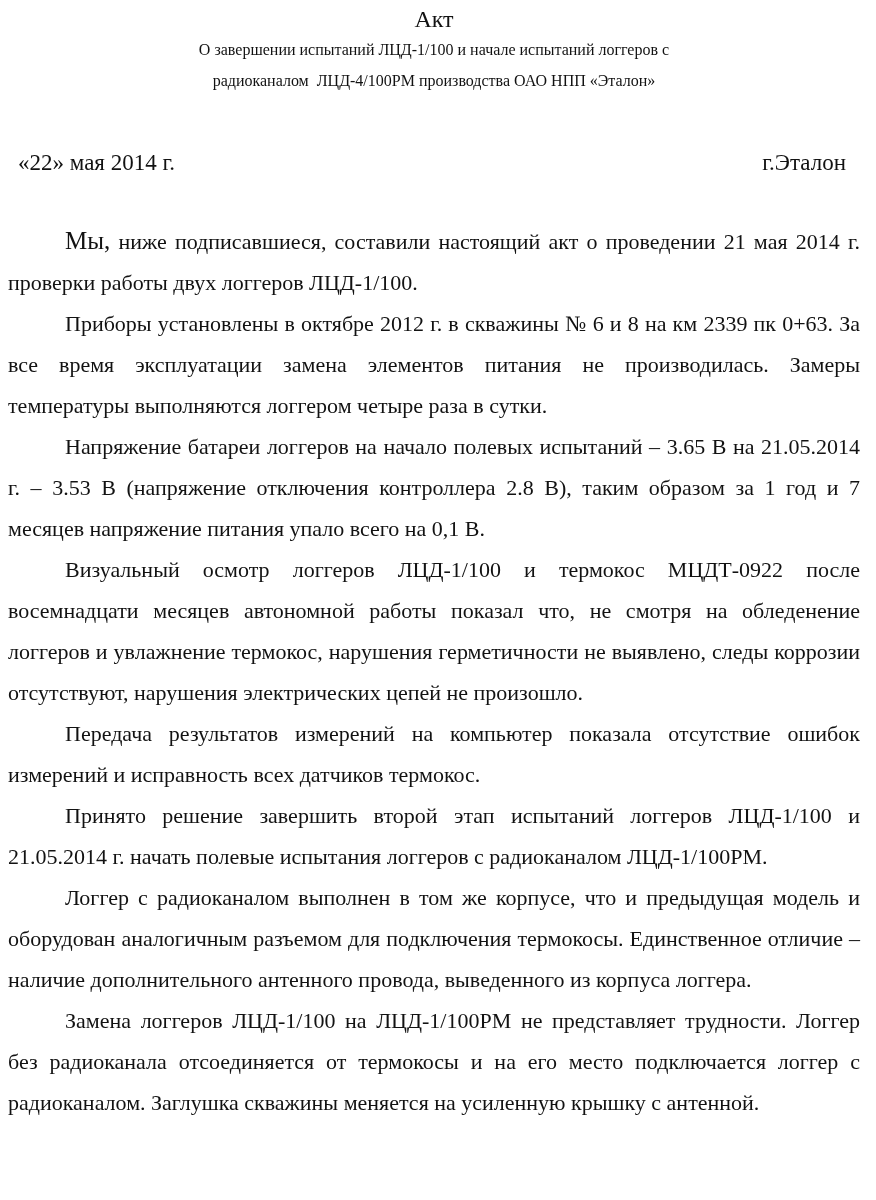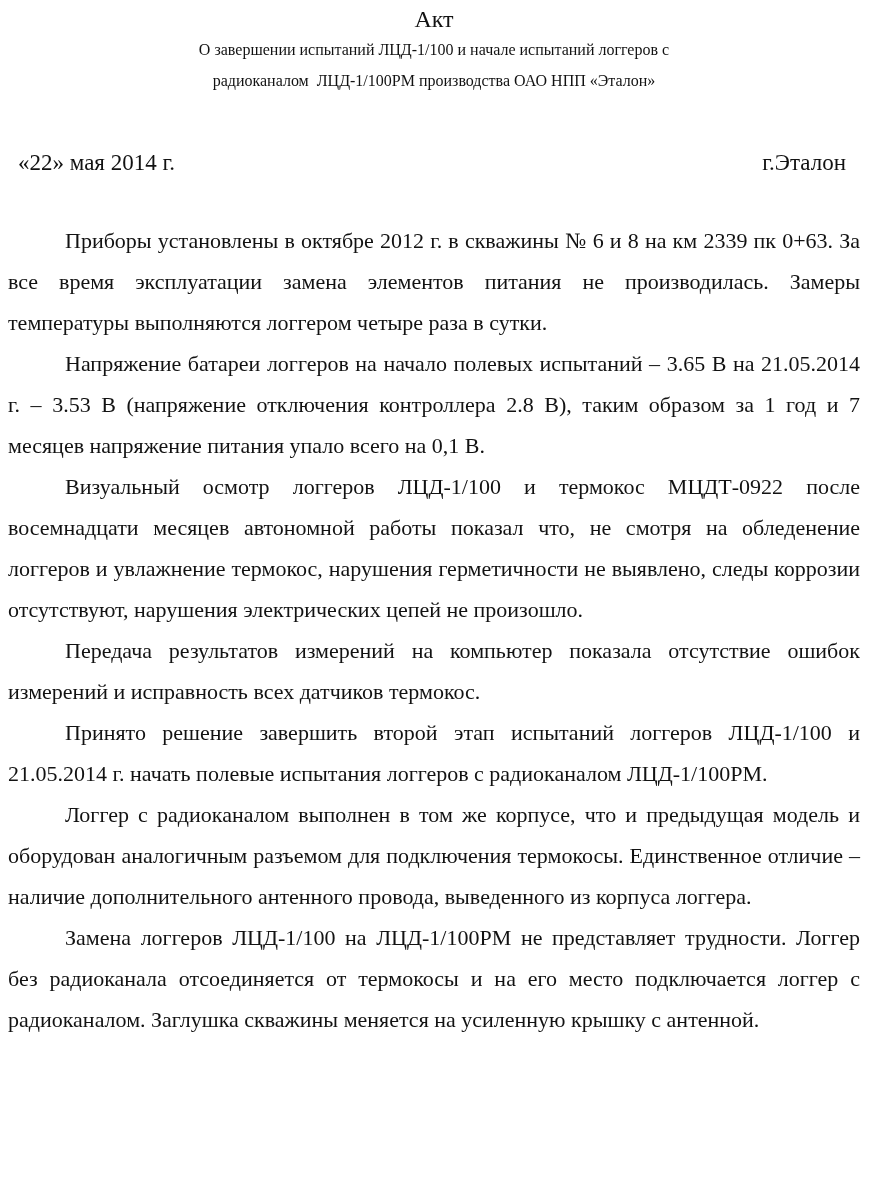--- a/index.html
+++ b/index.html
@@ -65,29 +65,30 @@
   }
 </style>
 </head>
 <body>
 
 <div class="page">
 
   <div class="title-block">
     <h1 class="doc-title">Акт</h1>
     <div class="doc-subtitle-line">О завершении испытаний ЛЦД-1/100 и начале испытаний логгеров с</div>
-    <div class="doc-subtitle-line preserve-spaces">радиоканалом  ЛЦД-1/100РМ производства ОАО НПП «Эталон»</div>
+    <div class="doc-subtitle-line preserve-spaces">радиоканалом  ЛЦД-4/100РМ производства ОАО НПП «Эталон»</div>
   </div>
 
   <div class="date-row">
     <span class="date-left">«22» мая 2014 г.</span>
     <span class="place-right">г.Эталон</span>
   </div>
 
   <div class="body-text">
+    <p><span class="lead-word">Мы,</span><span> ниже подписавшиеся, составили настоящий акт о проведении 21 мая 2014 г. проверки работы двух логгеров ЛЦД-1/100.</span></p>
     <p>Приборы установлены в октябре 2012 г. в скважины № 6 и 8 на км 2339 пк 0+63. За все время эксплуатации замена элементов питания не производилась. Замеры температуры выполняются логгером четыре раза в сутки.</p>
     <p>Напряжение батареи логгеров на начало полевых испытаний – 3.65 В на 21.05.2014 г. – 3.53 В (напряжение отключения контроллера 2.8 В), таким образом за 1 год и 7 месяцев напряжение питания упало всего на 0,1 В.</p>
     <p>Визуальный осмотр логгеров ЛЦД-1/100 и термокос МЦДТ-0922 после восемнадцати месяцев автономной работы показал что, не смотря на обледенение логгеров и увлажнение термокос, нарушения герметичности не выявлено, следы коррозии отсутствуют, нарушения электрических цепей не произошло.</p>
     <p>Передача результатов измерений на компьютер показала отсутствие ошибок измерений и исправность всех датчиков термокос.</p>
     <p>Принято решение завершить второй этап испытаний логгеров ЛЦД-1/100 и 21.05.2014 г. начать полевые испытания логгеров с радиоканалом ЛЦД-1/100РМ.</p>
     <p>Логгер с радиоканалом выполнен в том же корпусе, что и предыдущая модель и оборудован аналогичным разъемом для подключения термокосы. Единственное отличие – наличие дополнительного антенного провода, выведенного из корпуса логгера.</p>
     <p>Замена логгеров ЛЦД-1/100 на ЛЦД-1/100РМ не представляет трудности. Логгер без радиоканала отсоединяется от термокосы и на его место подключается логгер с радиоканалом. Заглушка скважины меняется на усиленную крышку с антенной.</p>
   </div>
 
 </div>

